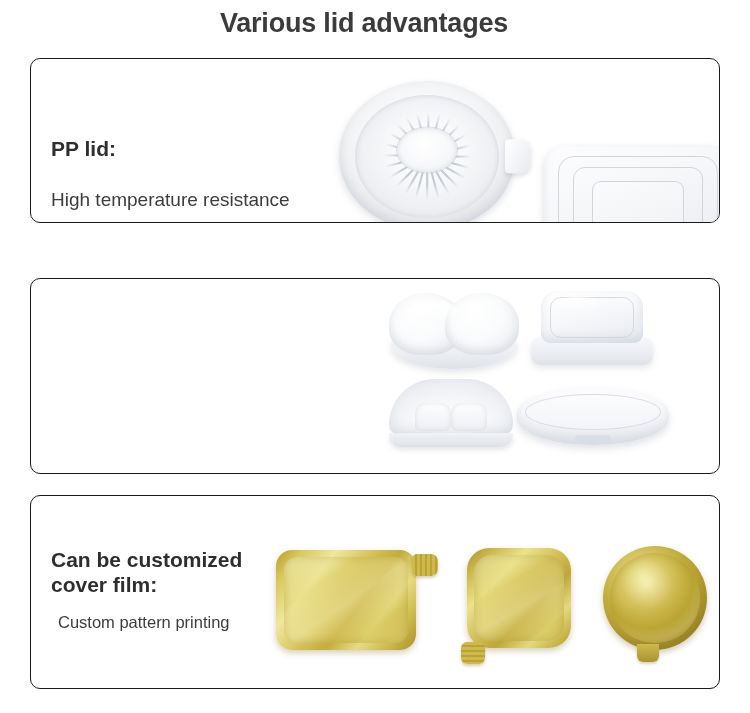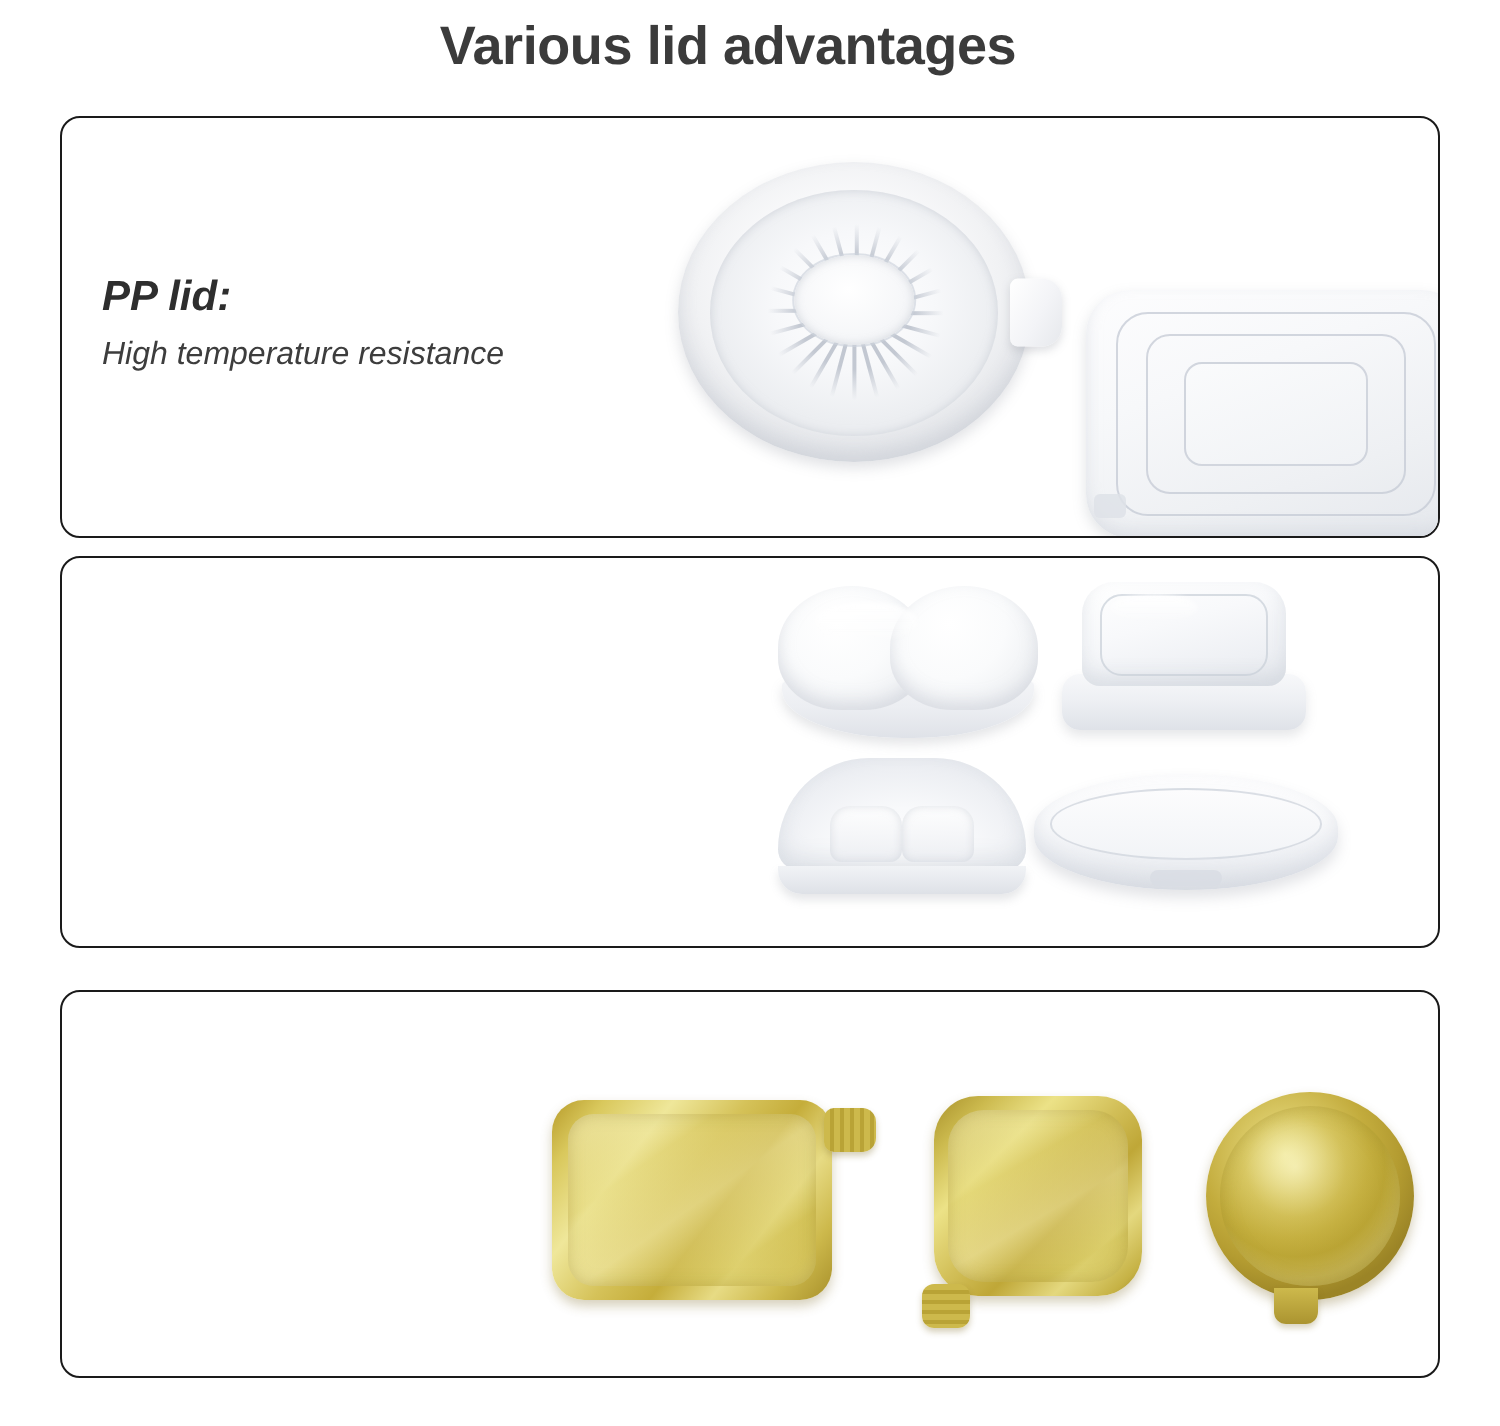--- a/index.html
+++ b/index.html
@@ -32,42 +32,42 @@
   .card {
     position: absolute;
     left: 30px;
     width: 690px;
     border: 1.2px solid #1a1a1a;
     border-radius: 10px;
     box-sizing: border-box;
     background: #ffffff;
     overflow: hidden;
   }
-  #card-pp  { top: 58px;  height: 211px; font-style: italic; }
+  #card-pp  { top: 58px;  height: 165px; }
   #card-pe  { top: 278px; height: 196px; }
   #card-foil{ top: 495px; height: 194px; }
 
   .card-text {
     position: absolute;
     left: 20px;
     z-index: 5;
   }
   .card-heading {
     font-size: 21px;
     font-weight: bold;
     color: #2e2e2e;
     line-height: 1.18;
     white-space: pre-line;
   }
   .card-desc {
-    font-size: 16px;
+    font-size: 19px;
     font-weight: normal;
     color: #3d3d3d;
     line-height: 1.55;
-    margin-top: 4px;
+    margin-top: 23px;
     white-space: pre-line;
   }
   #card-pp .card-text   { top: 78px; }
   #card-pe .card-text   { top: 58px; }
   #card-foil .card-text { top: 52px; }
   #card-foil .card-desc { margin-top: 12px; padding-left: 7px; font-size: 16.5px;}
 
   
   .prod { position: absolute; }
 
@@ -392,20 +392,25 @@
   <div class="prod pe-oval-wrap">
     <div class="pe-oval">
       <div class="inner"></div>
       <div class="lip"></div>
     </div>
   </div>
 </div>
 
 <div class="card" id="card-foil">
 
+  <div class="card-text">
+    <div class="card-heading">Can be customized
+cover film:</div>
+    <div class="card-desc">Custom pattern printing</div>
+  </div>
 
   <div class="prod gold-rect-wrap">
     <div class="gold-rect">
       <div class="face"></div>
       <div class="tabr"></div>
     </div>
   </div>
 
   <div class="prod gold-square-wrap">
     <div class="gold-square">

